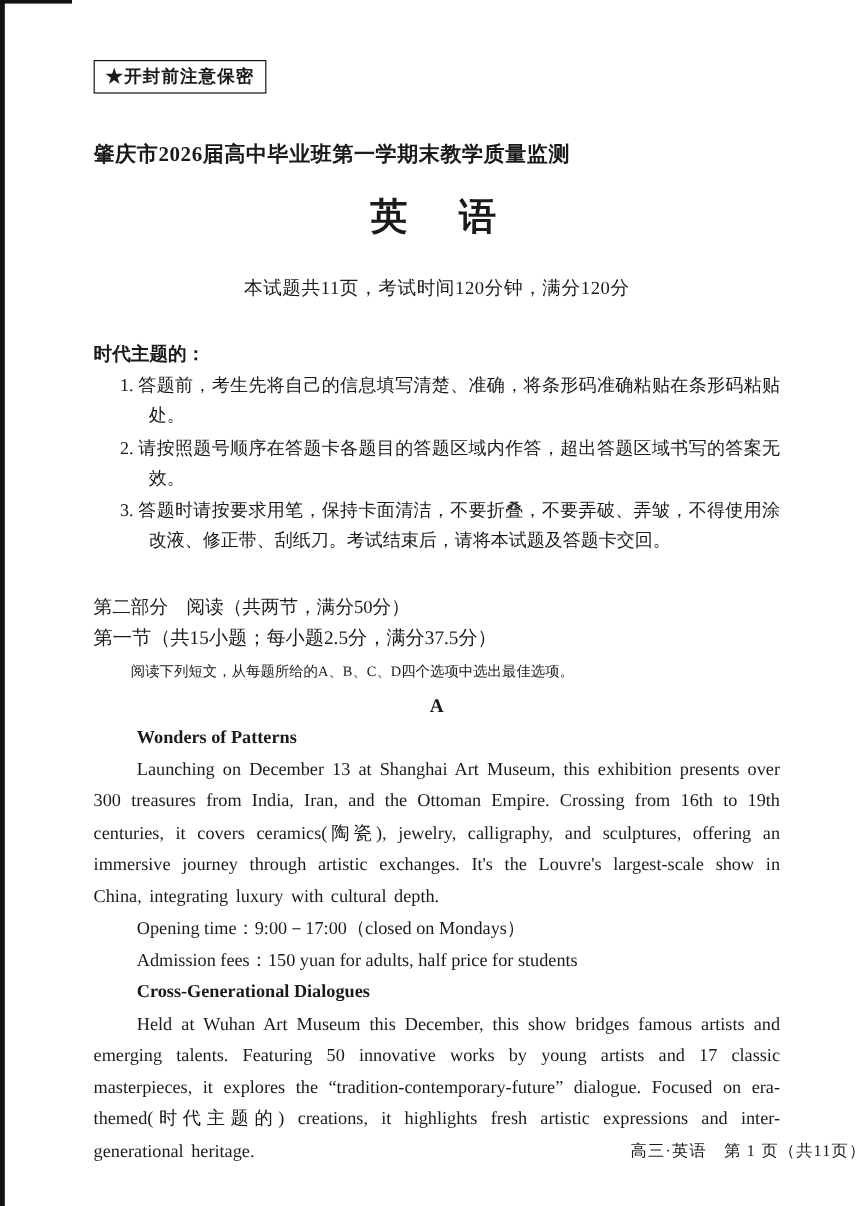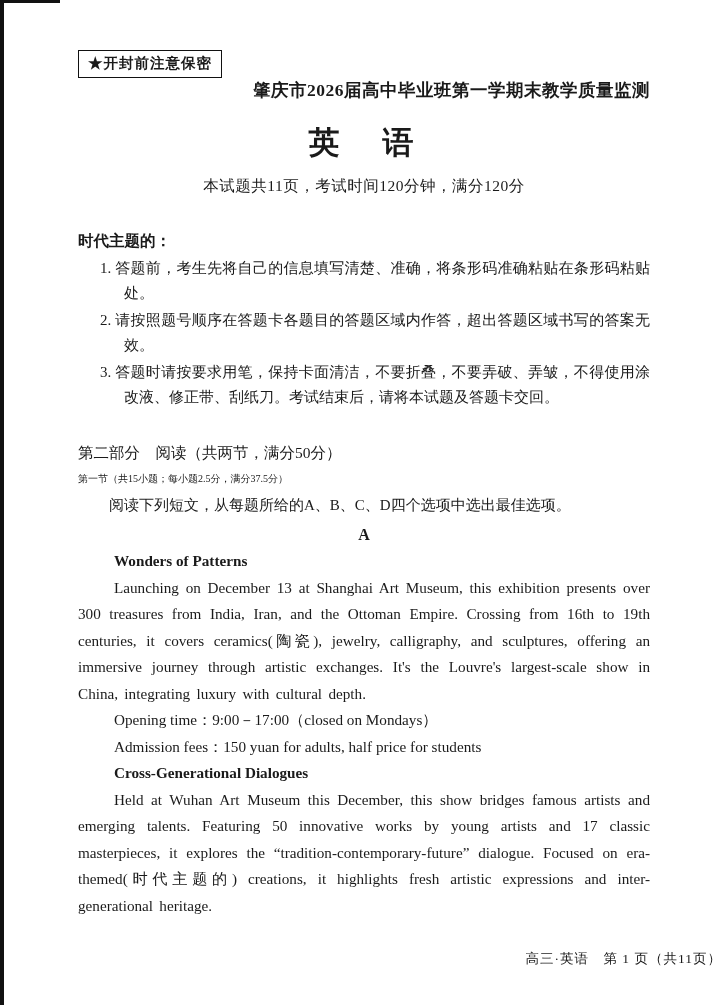--- a/index.html
+++ b/index.html
@@ -42,36 +42,37 @@
   }
   .secrecy-box {
     display: inline-block;
     border: 1.6px solid #111;
     padding: 3px 9px 4px 9px;
     font-size: 14.5px;
     font-weight: bold;
     letter-spacing: 1px;
   }
   .exam-title {
-    text-align: right;
+    text-align: left;
     font-size: 17.5px;
     font-weight: bold;
+    margin-top: 38px;
     letter-spacing: 0.5px;
   }
   .subject-title {
     text-align: center;
     font-size: 31px;
     font-weight: bold;
     margin-top: 20px;
     letter-spacing: 6px;
   }
   .exam-info {
     text-align: center;
     font-size: 15.5px;
-    margin-top: 12px;
+    margin-top: 28px;
     letter-spacing: 0.5px;
   }
   .notice {
     margin-top: 34px;
     font-size: 15px;
   }
   .notice-heading {
     font-weight: bold;
     font-size: 15.5px;
     margin-bottom: 4px;
@@ -85,25 +86,25 @@
   }
   .section-block {
     margin-top: 30px;
   }
   .part-heading {
     font-weight: normal;
     font-size: 15.5px;
     line-height: 26px;
   }
   .subsection-heading {
-    font-size: 10px;
+    font-size: 16px;
     line-height: 26px;
   }
   .instructions {
-    font-size: 15px;
+    font-size: 12px;
     line-height: 26px;
     text-indent: 31px;
   }
   .passage-label {
     text-align: center;
     font-weight: bold;
     font-size: 16px;
     margin-top: 4px;
     line-height: 26px;
   }

